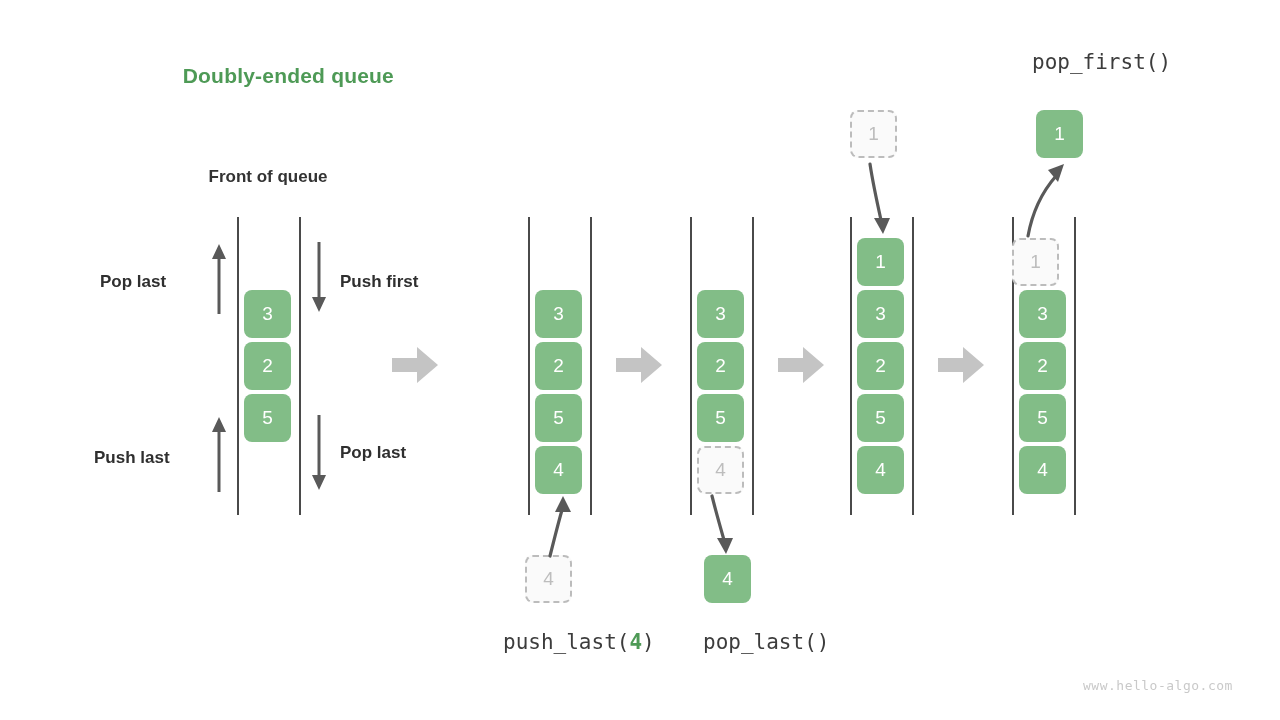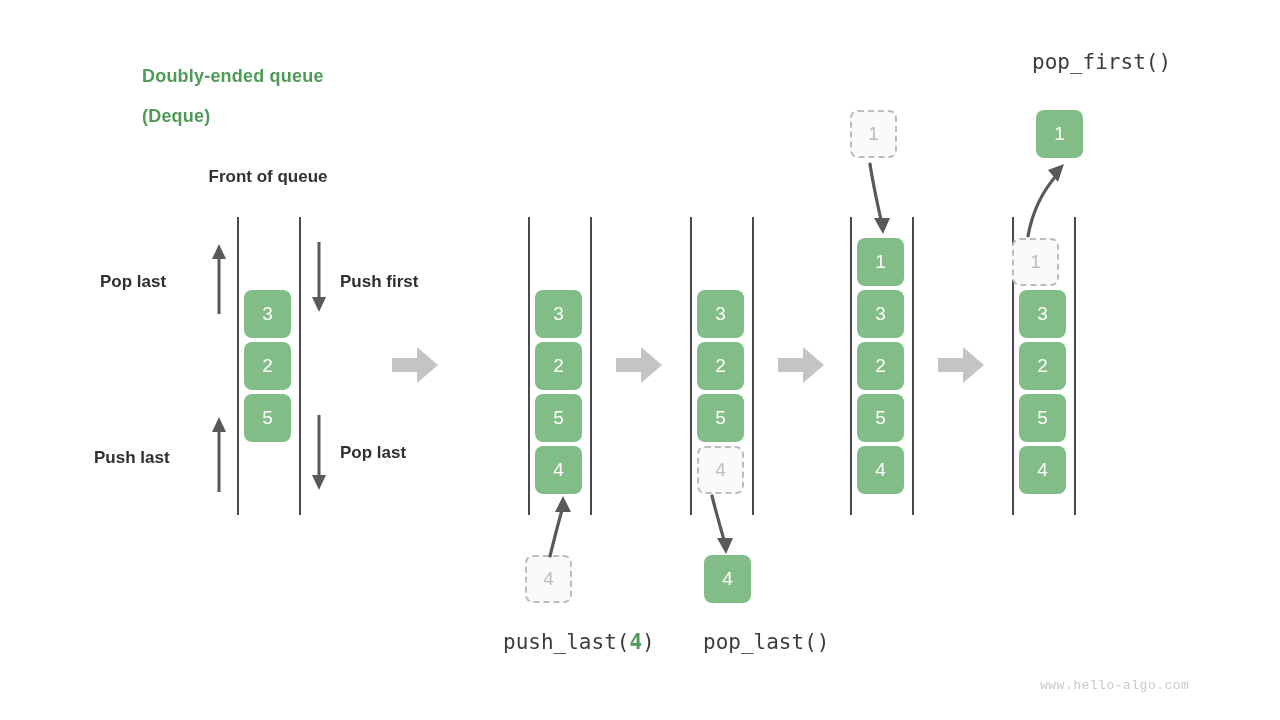--- a/index.html
+++ b/index.html
@@ -7,22 +7,22 @@
     width:1280px;height:720px;background:#ffffff;
     font-family:"Liberation Sans", sans-serif;
     overflow:hidden;position:relative;
   }
   #stage{position:absolute;left:0;top:0;width:1280px;height:720px;}
 
   .abs{position:absolute;}
 
   
   .title{
-    font-size:18px;font-weight:bold;color:#4e9a56;
-    text-align:left;line-height:40px;letter-spacing:.2px;
+    font-size:21px;font-weight:bold;color:#4e9a56;
+    text-align:right;line-height:40px;letter-spacing:.2px;
   }
   .hdr{
     font-size:17px;font-weight:bold;color:#333333;
     text-align:center;line-height:24px;
   }
   .oplabel{
     font-size:17px;font-weight:bold;color:#2f2f2f;
     line-height:24px;white-space:nowrap;
   }
   .mono{
@@ -62,21 +62,20 @@
 
   
   .curve{position:absolute;overflow:visible;}
 </style>
 </head>
 <body>
 
 <div id="stage">
 
   <div class="abs title" style="left:142px;top:56px;width:252px;">Doubly-ended queue</div>
-  <div class="abs title" style="left:142px;top:96px;width:252px;">(Deque)</div>
 
   <div class="abs hdr" style="left:142px;top:165px;width:252px;">Front of queue</div>
 
   <div class="abs" style="left:0;top:0;width:470px;height:720px;">
 
     <div class="rail" style="left:237px;top:217px;height:298px;"></div>
     <div class="rail" style="left:299px;top:217px;height:298px;"></div>
 
     <div class="box" style="left:244px;top:290px;">3</div>
     <div class="box" style="left:244px;top:342px;">2</div>
@@ -195,15 +194,15 @@
     <span>pop_first()</span>
   </div>
 
   <div class="abs mono" style="left:503px;top:628px;">
     <span>push_last(</span><span class="arg">4</span><span>)</span>
   </div>
   <div class="abs mono" style="left:703px;top:628px;">
     <span>pop_last()</span>
   </div>
 
-  <div class="abs watermark" style="left:1040px;top:678px;font-family:Liberation Mono, monospace;">www.hello-algo.com</div>
+  <div class="abs watermark" style="left:1083px;top:678px;">www.hello-algo.com</div>
 
 </div>
 
 </body></html>

